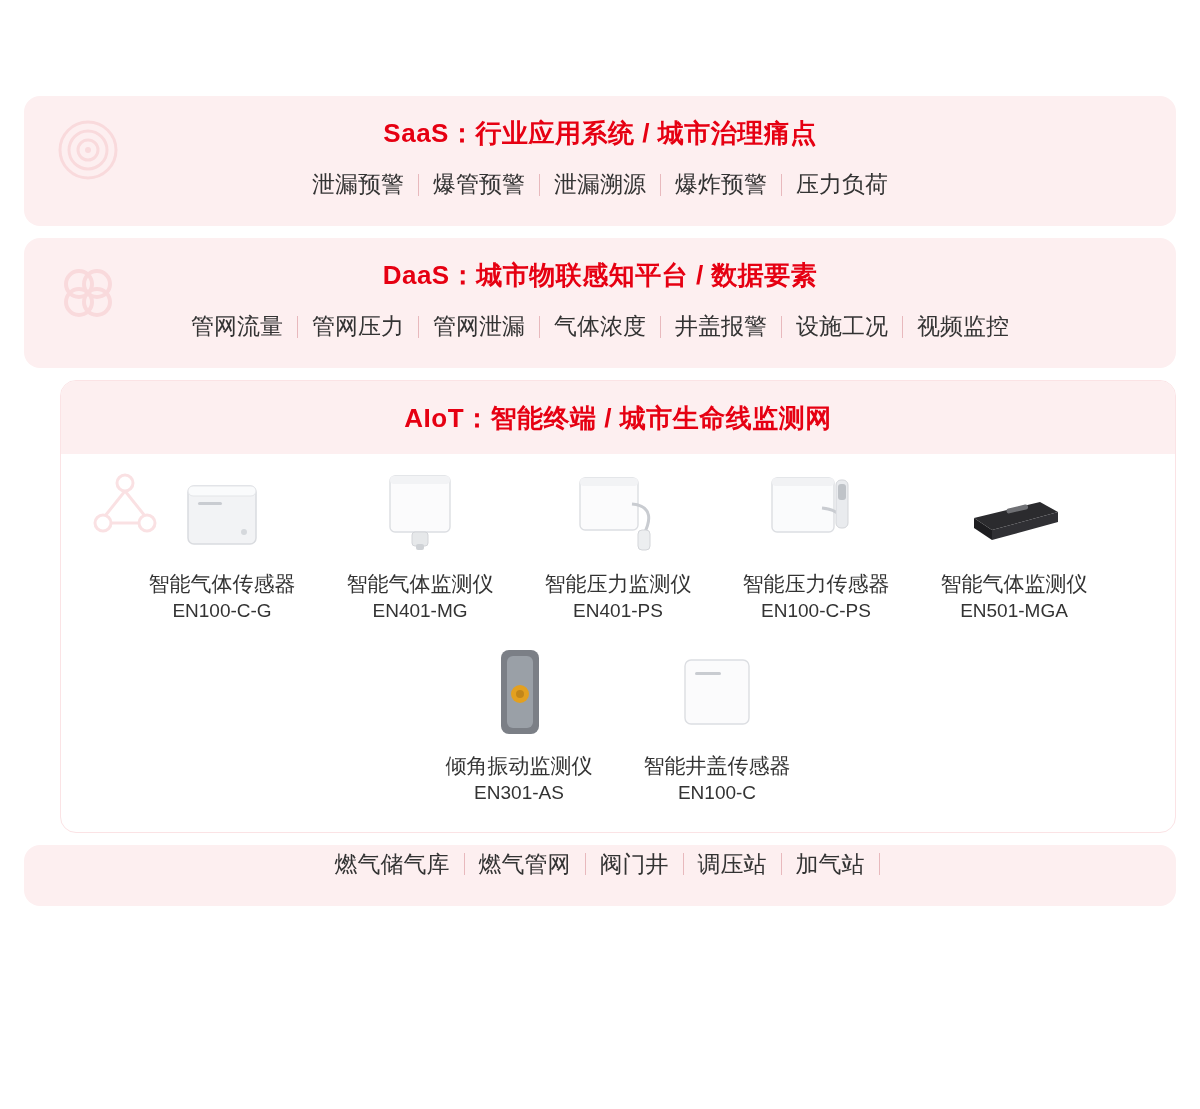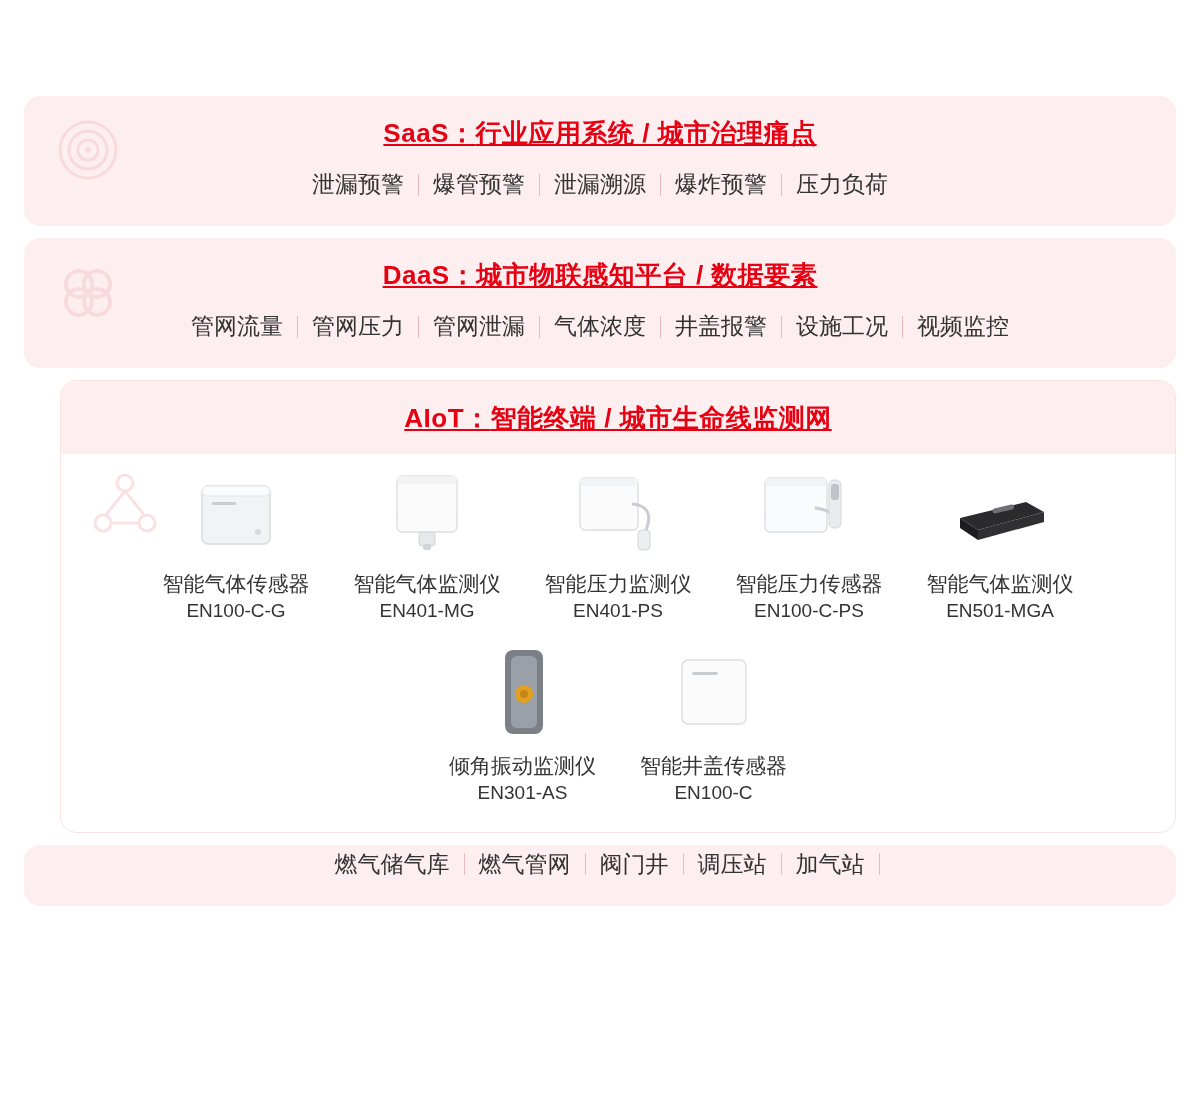--- a/index.html
+++ b/index.html
@@ -28,21 +28,20 @@
     margin-bottom: 12px;
     overflow: hidden;
   }
   .layer-title {
     text-align: center;
     font-size: 26px;
     font-weight: bold;
     color: #e60012;
     padding: 20px 0 14px 0;
     letter-spacing: 0.5px;
-    text-decoration: underline;
   }
   .layer-title .tag {
     color: #e60012;
   }
 
   
   .layer.pink {
     background: #fdeff0;
   }
 
@@ -84,21 +83,21 @@
     height: 72px;
     opacity: 0.55;
     pointer-events: none;
   }
 
   
   .device-grid {
     display: flex;
     justify-content: center;
     align-items: flex-start;
-    gap: 1px;
+    gap: 8px;
     padding: 10px 10px 0 10px;
   }
   .device-grid.row2 {
     padding-top: 22px;
     padding-bottom: 26px;
   }
   .device {
     width: 190px;
     display: flex;
     flex-direction: column;

